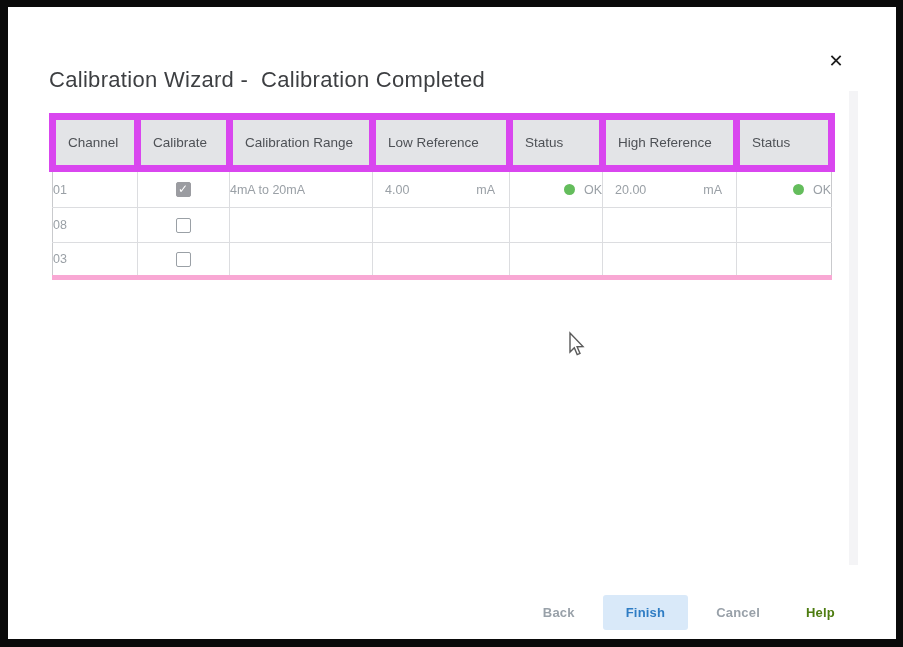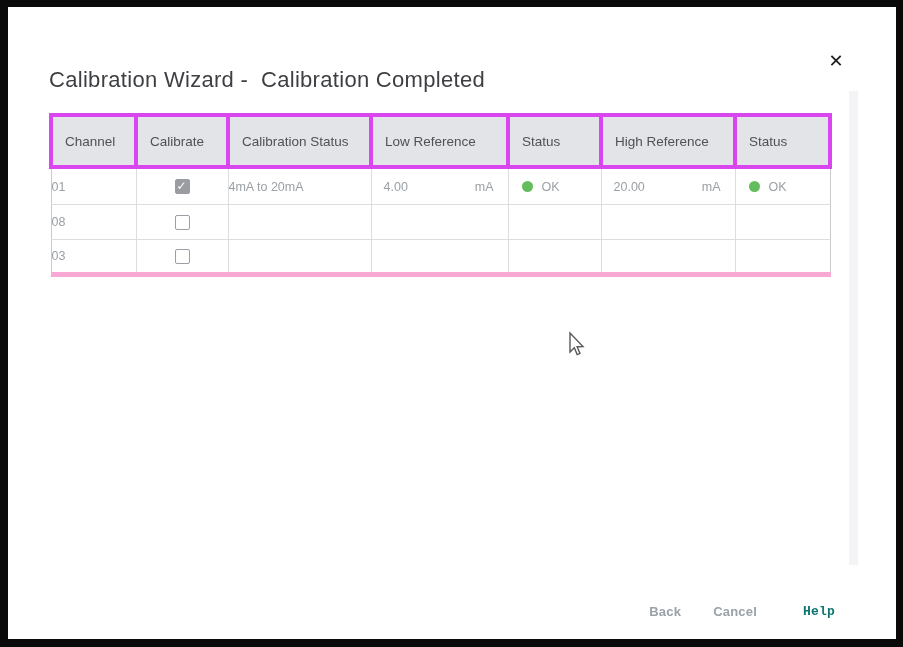--- a/index.html
+++ b/index.html
@@ -39,21 +39,21 @@
   }
   
   table.cal-table {
     position:absolute; left:41px; top:106px;
     width:779px;
     border-collapse:collapse;
     table-layout:fixed;
   }
   .cal-table th {
     background:#e3e4e7;
-    border:4px solid #d946ef;
+    border:7px solid #d946ef;
     height:52px;
     font-size:13.5px; font-weight:400; color:#4e5156;
     text-align:left; padding:0 10px 0 12px;
     vertical-align:middle;
   }
   .cal-table td {
     border:1px solid #dcdde0;
     height:35px;
     font-size:12.5px; color:#9aa0a6;
     vertical-align:middle;
@@ -77,42 +77,42 @@
     content:"\2713";
     position:absolute; left:1px; top:-1px;
     color:#ffffff; font-size:12px; font-weight:bold;
   }
   .ref-cell {
     display:flex; justify-content:space-between; align-items:center;
     padding:0 14px 0 12px; height:35px;
   }
   .status-cell {
     display:flex; align-items:center; gap:9px;
-    padding-left:13px; height:35px;
+    padding-left:13px; height:35px;justify-content:flex-end;
   }
   .status-dot {
     width:11px; height:11px; border-radius:50%;
     background:#64bd5c; flex:0 0 auto;
   }
   
   .footer {
     position:absolute; right:57px; top:588px;
     display:flex; align-items:center; gap:24px;margin-left:12px;
   }
   .btn {
     background:none; border:none; cursor:pointer;
     font-family:inherit; font-size:13px; font-weight:600;
     letter-spacing:0.2px;
   }
   .btn-plain { color:#99a1a9; padding:9px 4px; }
   .btn-finish {
     color:#2e7cc4; background:#d9e9f9;
     padding:10px 23px; border-radius:3px; font-weight:700;
   }
-  .btn-help { color:#0f766e; font-weight:700; margin-left:14px; padding:9px 4px;font-family:Liberation Mono, monospace; }
+  .btn-help { color:#4d7c0f; font-weight:700; margin-left:14px; padding:9px 4px; }
   
   .cursor {
     position:absolute; left:556px; top:323px;
     width:22px; height:30px; pointer-events:none;
   }
 </style>
 </head>
 <body>
 
 <div class="screen">
@@ -129,21 +129,21 @@
         <col style="width:143px">
       <col style="width:137px">
         <col style="width:93px">
         <col style="width:134px">
       <col style="width:95px">
     </colgroup>
     <thead>
       <tr>
         <th>Channel</th>
         <th>Calibrate</th>
-        <th>Calibration Status</th>
+        <th>Calibration Range</th>
         <th>Low Reference</th>
         <th>Status</th>
         <th>High Reference</th>
         <th>Status</th>
       </tr>
     </thead>
     <tbody>
       <tr>
         <td class="cell-pad">01</td>
         <td class="checkbox-cell"><span class="checkbox checked"></span></td>
@@ -193,17 +193,18 @@
       </tr>
     </tbody>
   </table>
 
   <svg class="cursor" viewBox="0 0 22 30">
     <path d="M6,3 L6,22 L10.3,17.8 L13.2,24.6 L16,23.4 L13.1,16.7 L19,16.5 Z" fill="#ffffff" stroke="#5a5a5a" stroke-width="1.4"></path>
   </svg>
 
   <div class="footer">
     <button class="btn btn-plain">Back</button>
+    <button class="btn btn-finish">Finish</button>
     <button class="btn btn-plain">Cancel</button>
     <button class="btn btn-help">Help</button>
   </div>
 
 </div>
 
 </body></html>

